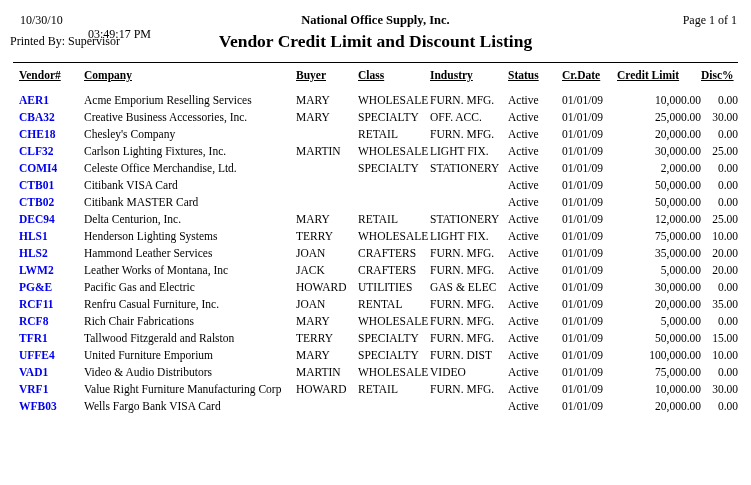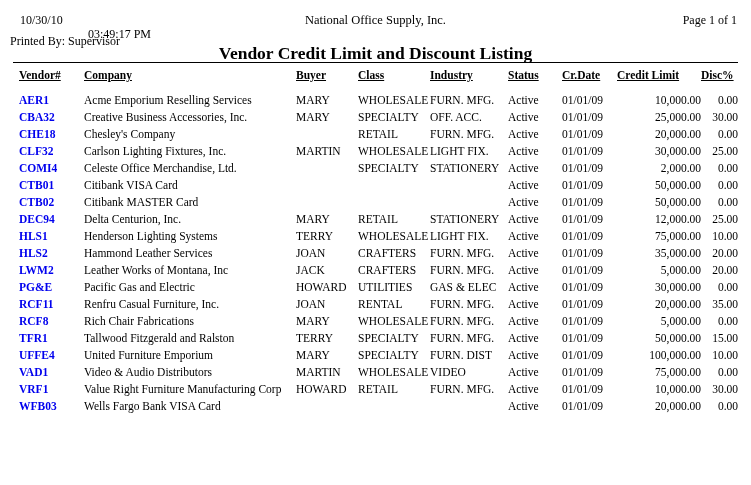--- a/index.html
+++ b/index.html
@@ -13,28 +13,28 @@
   }
   .page { position: absolute; inset: 0; }
 
   
   .hdr { position: relative; padding-top: 13px; }
   .hdr-row1 { position: relative; height: 18px; font-size: 12px; padding-left: 34px; }
   .hdr-date { position: absolute; left: 20px; top: 0; }
   .hdr-time { position: absolute; left: 88px; top: 14px; }
   .hdr-company {
     position: absolute; left: 0; right: 0; top: 0;
-    text-align: center; font-weight: normal; font-size: 12.5px;
+    text-align: center; font-weight: bold; font-size: 12.5px;
   }
   .hdr-page { position: absolute; right: 14px; top: 0; }
   .hdr-row2 { position: relative; height: 28px; }
   .hdr-printedby { position: absolute; left: 10px; top: 3px; font-size: 12px; }
   .hdr-title {
     position: absolute; left: 0; right: 0; top: 0;
-    text-align: center; font-weight: bold; font-size: 17.5px; margin-top: 12px;
+    text-align: center; font-weight: bold; font-size: 17.5px;
   }
   .hdr-rule {
     margin: 3px 13px 0 13px;
     border: 0; border-top: 1.5px solid #000000;
     height: 0;
   }
 
   
   table.listing {
     border-collapse: collapse;

